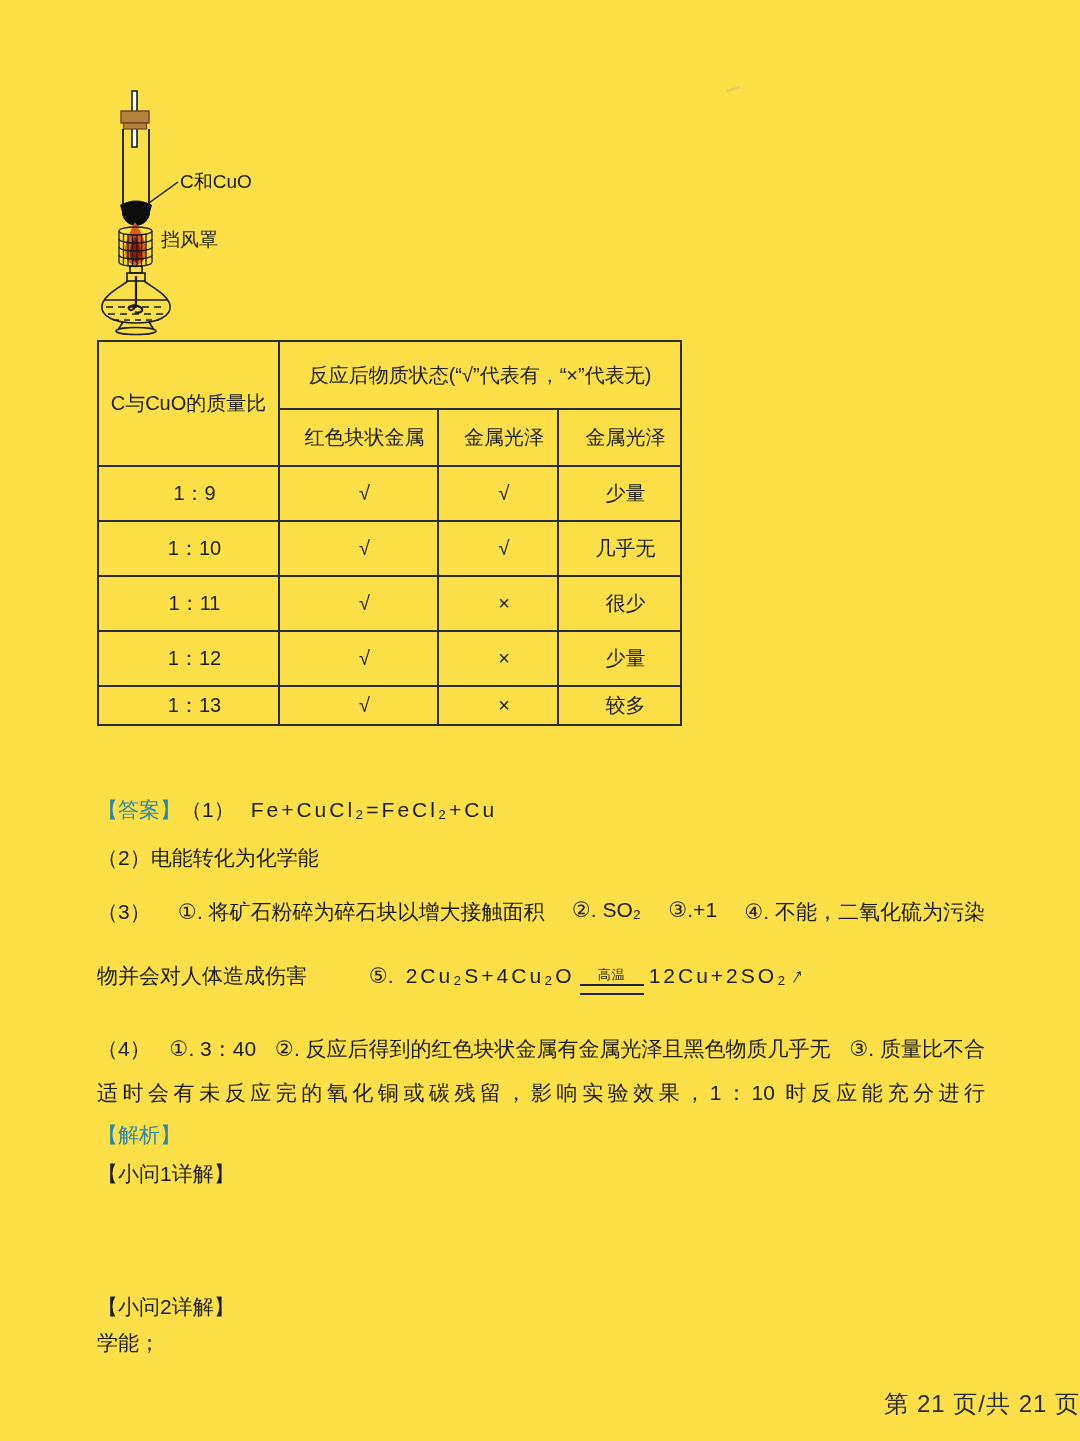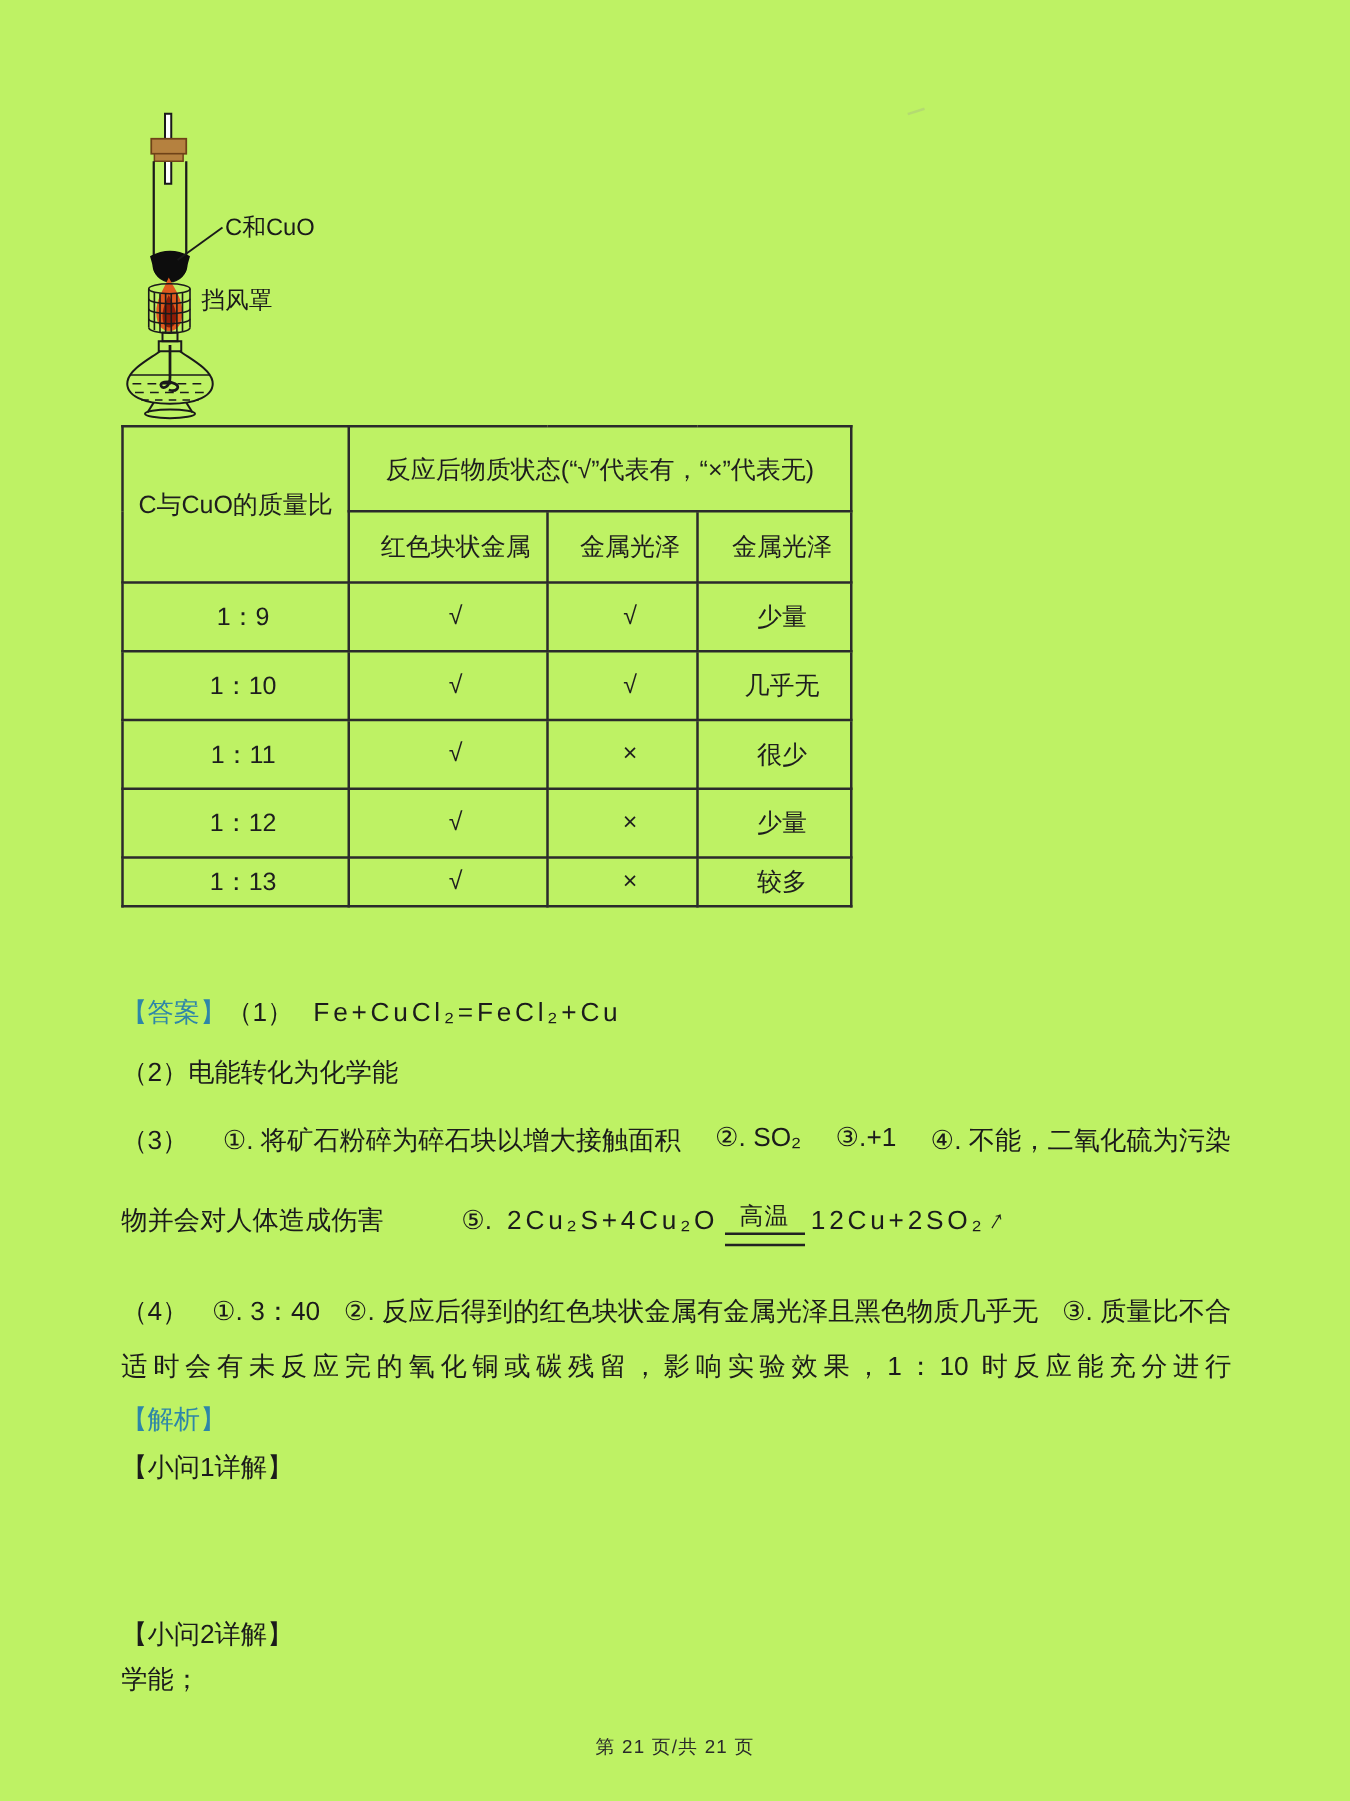--- a/index.html
+++ b/index.html
@@ -1,17 +1,17 @@
 <!DOCTYPE html>
 <html style="--accent-blue: #2E86A8; --flame-orange: #df5a1e; --flame-red: #8e1c06; --cork-tan: #b5813f;"><head>
 <meta charset="utf-8">
 <style>
   html,body {margin:0; padding:0; background:#ffffff;}
   .page {
-    position:relative; width:1080px; height:1441px; background:#bef264;
+    position:relative; width:1080px; height:1441px; background:#fde047;
     font-family:"Liberation Sans","DejaVu Sans",sans-serif;
     color:#1b1b1b; overflow:hidden;
   }
   
   .diagram {position:absolute; left:92px; top:78px;}
   .smudge {position:absolute; left:727px; top:88px; width:14px; height:7px;
     border-top:2px solid #999; opacity:.25; transform:rotate(-18deg);}
   
   table.rt {border-collapse:collapse; position:absolute; left:97px; top:340px; table-layout:fixed;}
   table.rt td {border:2px solid #2b2b2b; font-size:20px; color:#1e1e1e;
@@ -19,26 +19,26 @@
   table.rt td.cc {text-align:center; padding:0 8px;}
   
   .tl {position:absolute; left:97px; font-size:21px; color:#1b1b1b; white-space:nowrap;}
   .jflex {width:888px; display:flex; justify-content:space-between;}
   .jline {width:888px; text-align:justify; text-align-last:justify; white-space:normal;}
   .blue {color:var(--accent-blue,#2E86A8);}
   .math {letter-spacing:3px;}
   .mgap {margin-left:16px;}
   .chem-cond {display:inline-flex; flex-direction:column; align-items:center;
     vertical-align:4px; margin:0 5px;}
-  .chem-cond .clabel {font-size:19px; line-height:1.05; letter-spacing:1px;}
+  .chem-cond .clabel {font-size:13px; line-height:1.05; letter-spacing:1px;}
   .chem-cond .dbl {width:64px; height:7px; border-top:2px solid #222;
     border-bottom:2px solid #222; margin-top:2px;}
   .gas {display:inline-block; transform:rotate(32deg); font-size:22px; margin-left:4px;}
-  .footer {position:absolute; left:0; top:1388px; width:100%; text-align:center;
-    font-size:15px; color:#2a2a2a; letter-spacing:1px;}
+  .footer {position:absolute; left:0; top:1388px; width:100%; text-align:right;
+    font-size:24px; color:#2a2a2a; letter-spacing:1px;}
 </style>
 </head>
 <body>
 
 <div class="page">
 
   <div class="smudge"></div>
 
   <svg class="diagram" width="250" height="268" viewBox="0 0 250 268">
 

